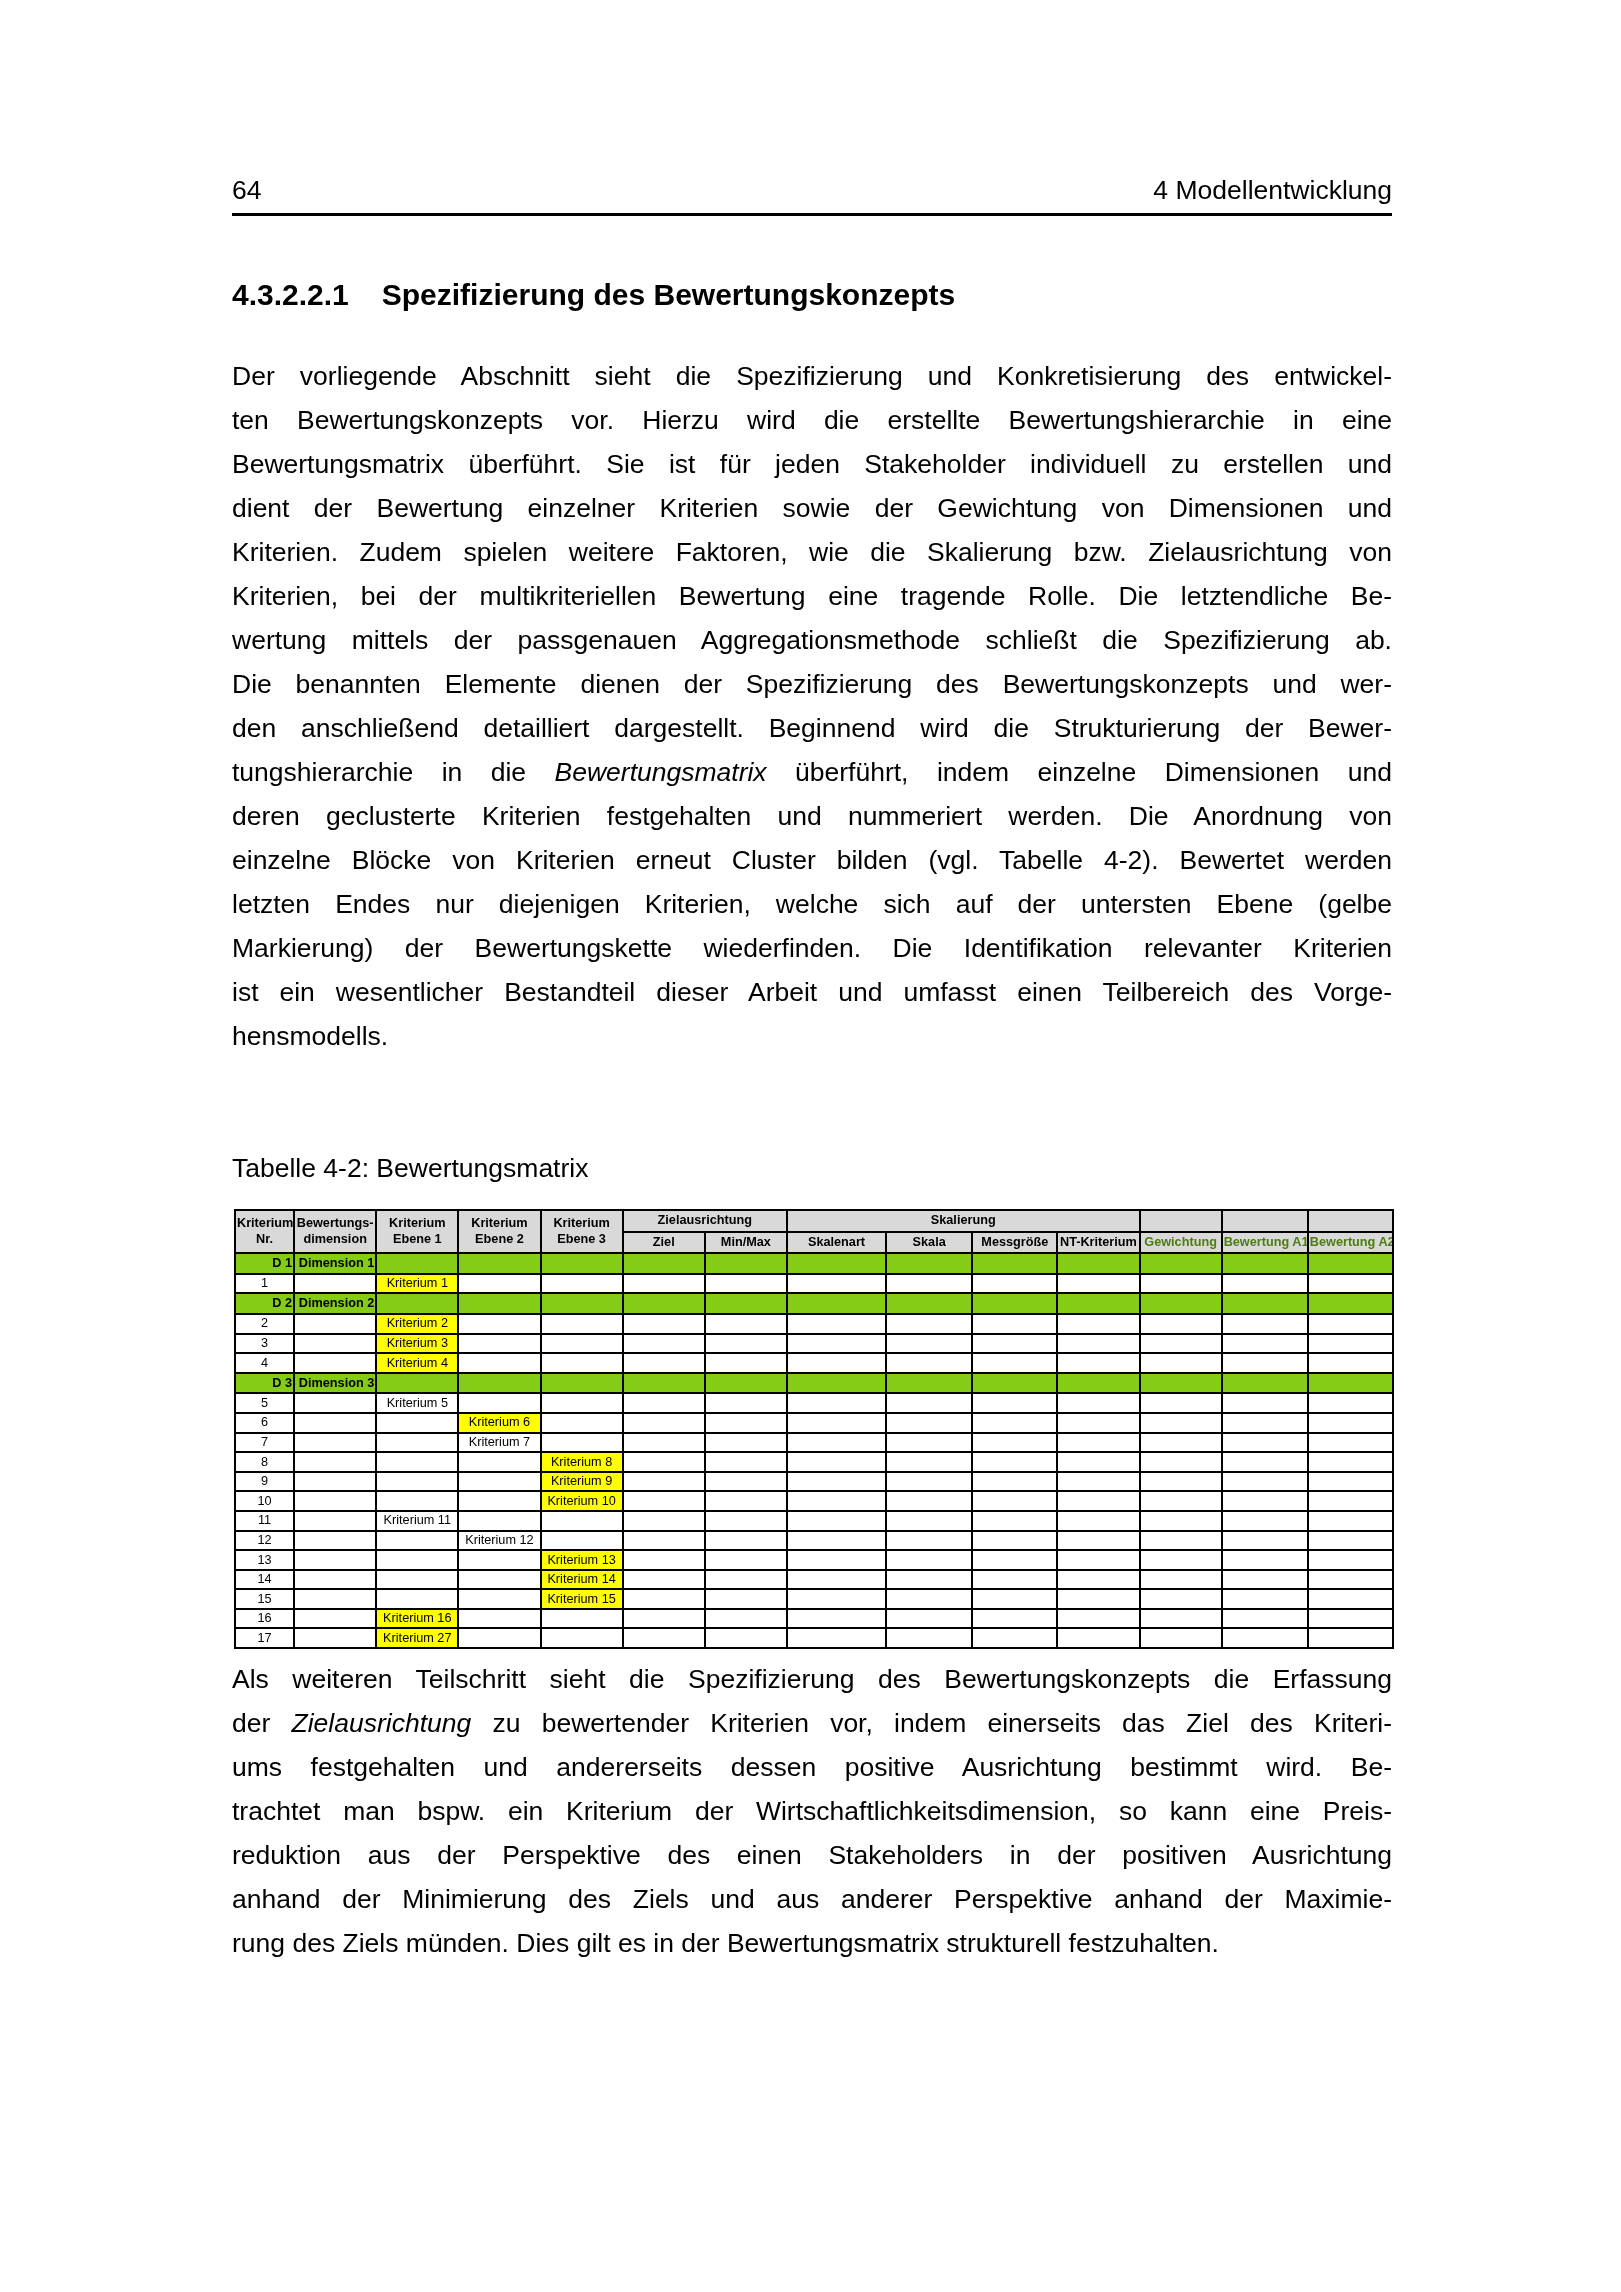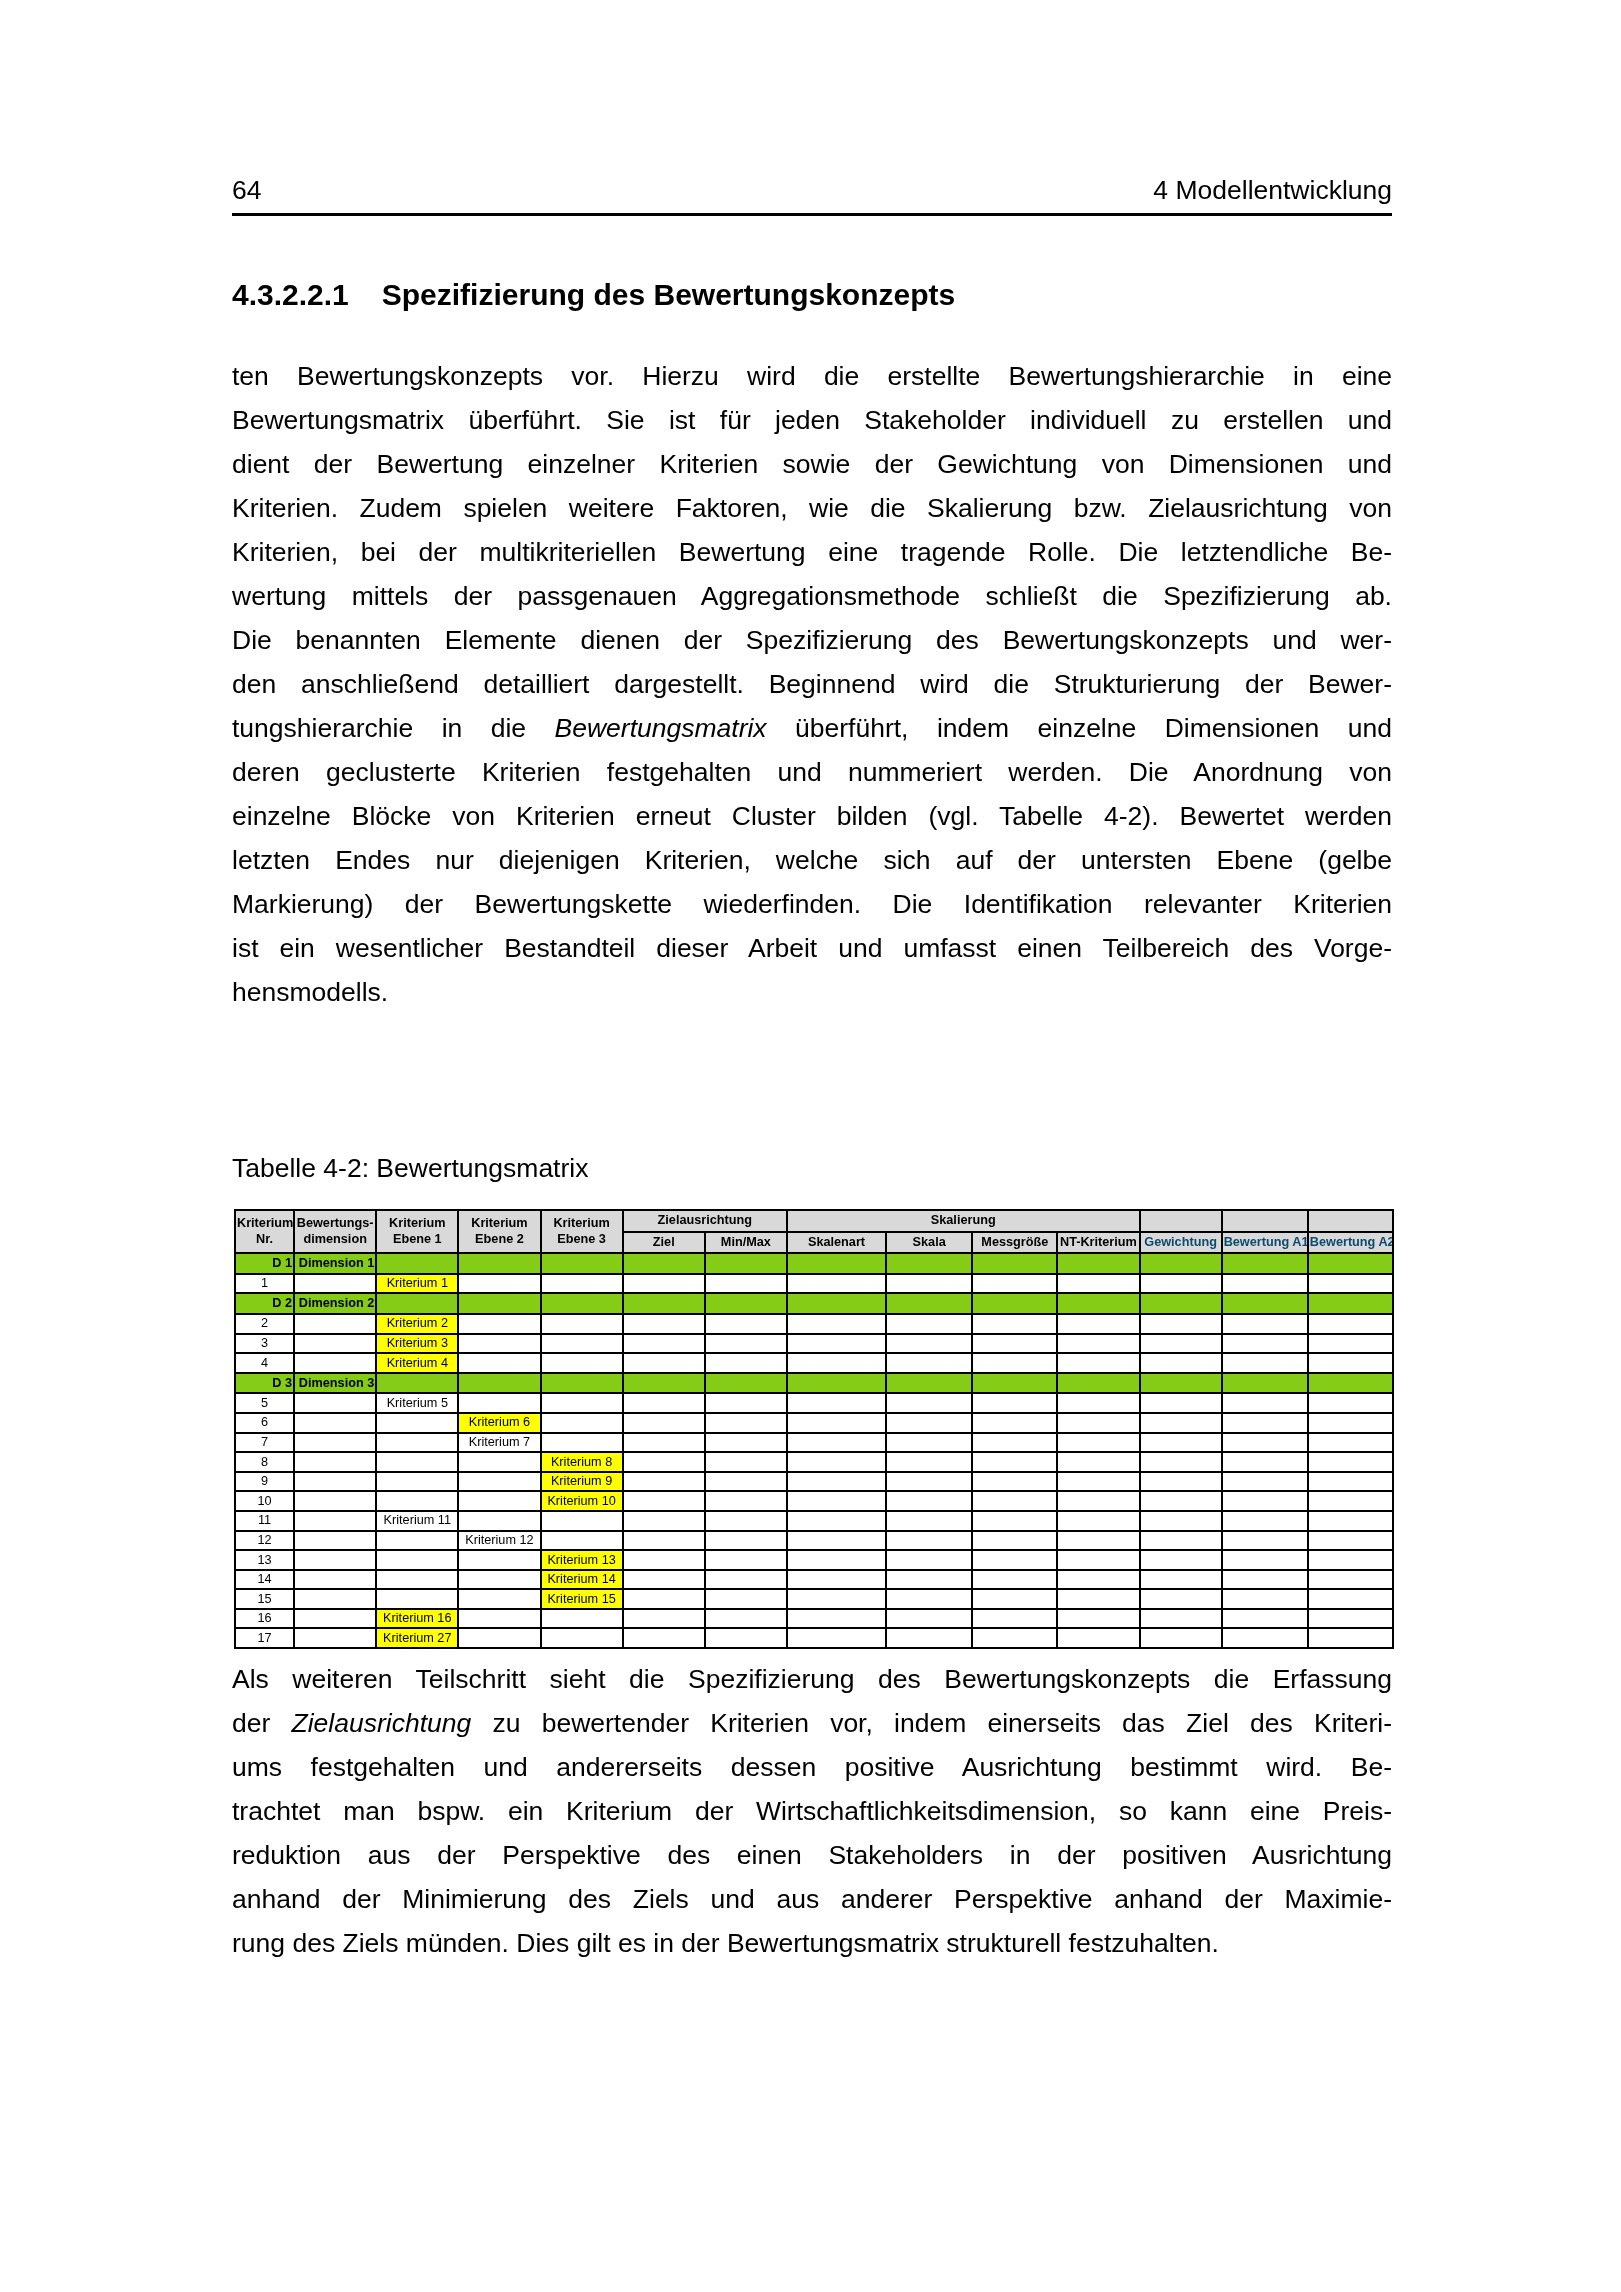--- a/index.html
+++ b/index.html
@@ -39,39 +39,40 @@
     font-size:12.7px; line-height:14.7px;padding-left:47px;
   }
   .bmx th, .bmx td { border:2px solid #000; padding:0 1px; text-align:center; vertical-align:middle; overflow:hidden; white-space:nowrap; }
   .bmx { border:2.9px solid #000; }
   .bmx thead th { background:#D9D9D9; font-weight:bold; height:19.6px; }
   .bmx thead .two-line { line-height:15.7px; }
   .bmx tbody td { height:17.6px; font-weight:normal; }
   .bmx tr.dim td { background:#84cc16; height:18.6px;text-align:right; }
   .bmx tr.dim td.lbl { font-weight:bold; }
   .bmx td.hl { background:#FFFF00; }
-  .bmx thead th.red { color:#0c4a6e; }
+  .bmx thead th.red { color:#4d7c0f; }
   .blk { display:block; }
 </style>
 </head>
 <body>
 
 <div class="page">
 
   <div class="pagehead">
     <span>64</span>
     <span>4 Modellentwicklung</span>
   </div>
   <div class="head-rule"></div>
 
   <div class="section-heading">
     <span class="num">4.3.2.2.1</span><span>Spezifizierung des Bewertungskonzepts</span>
   </div>
 
   <div class="para para-1">
+    <div class="jl">Der vorliegende Abschnitt sieht die Spezifizierung und Konkretisierung des entwickel-</div>
     <div class="jl">ten Bewertungskonzepts vor. Hierzu wird die erstellte Bewertungshierarchie in eine</div>
     <div class="jl">Bewertungsmatrix überführt. Sie ist für jeden Stakeholder individuell zu erstellen und</div>
     <div class="jl">dient der Bewertung einzelner Kriterien sowie der Gewichtung von Dimensionen und</div>
     <div class="jl">Kriterien. Zudem spielen weitere Faktoren, wie die Skalierung bzw. Zielausrichtung von</div>
     <div class="jl">Kriterien, bei der multikriteriellen Bewertung eine tragende Rolle. Die letztendliche Be-</div>
     <div class="jl">wertung mittels der passgenauen Aggregationsmethode schließt die Spezifizierung ab.</div>
     <div class="jl">Die benannten Elemente dienen der Spezifizierung des Bewertungskonzepts und wer-</div>
     <div class="jl">den anschließend detailliert dargestellt. Beginnend wird die Strukturierung der Bewer-</div>
     <div class="jl"><span>tungshierarchie in die </span><span class="it">Bewertungsmatrix</span><span> überführt, indem einzelne Dimensionen und</span></div>
     <div class="jl">deren geclusterte Kriterien festgehalten und nummeriert werden. Die Anordnung von</div>

